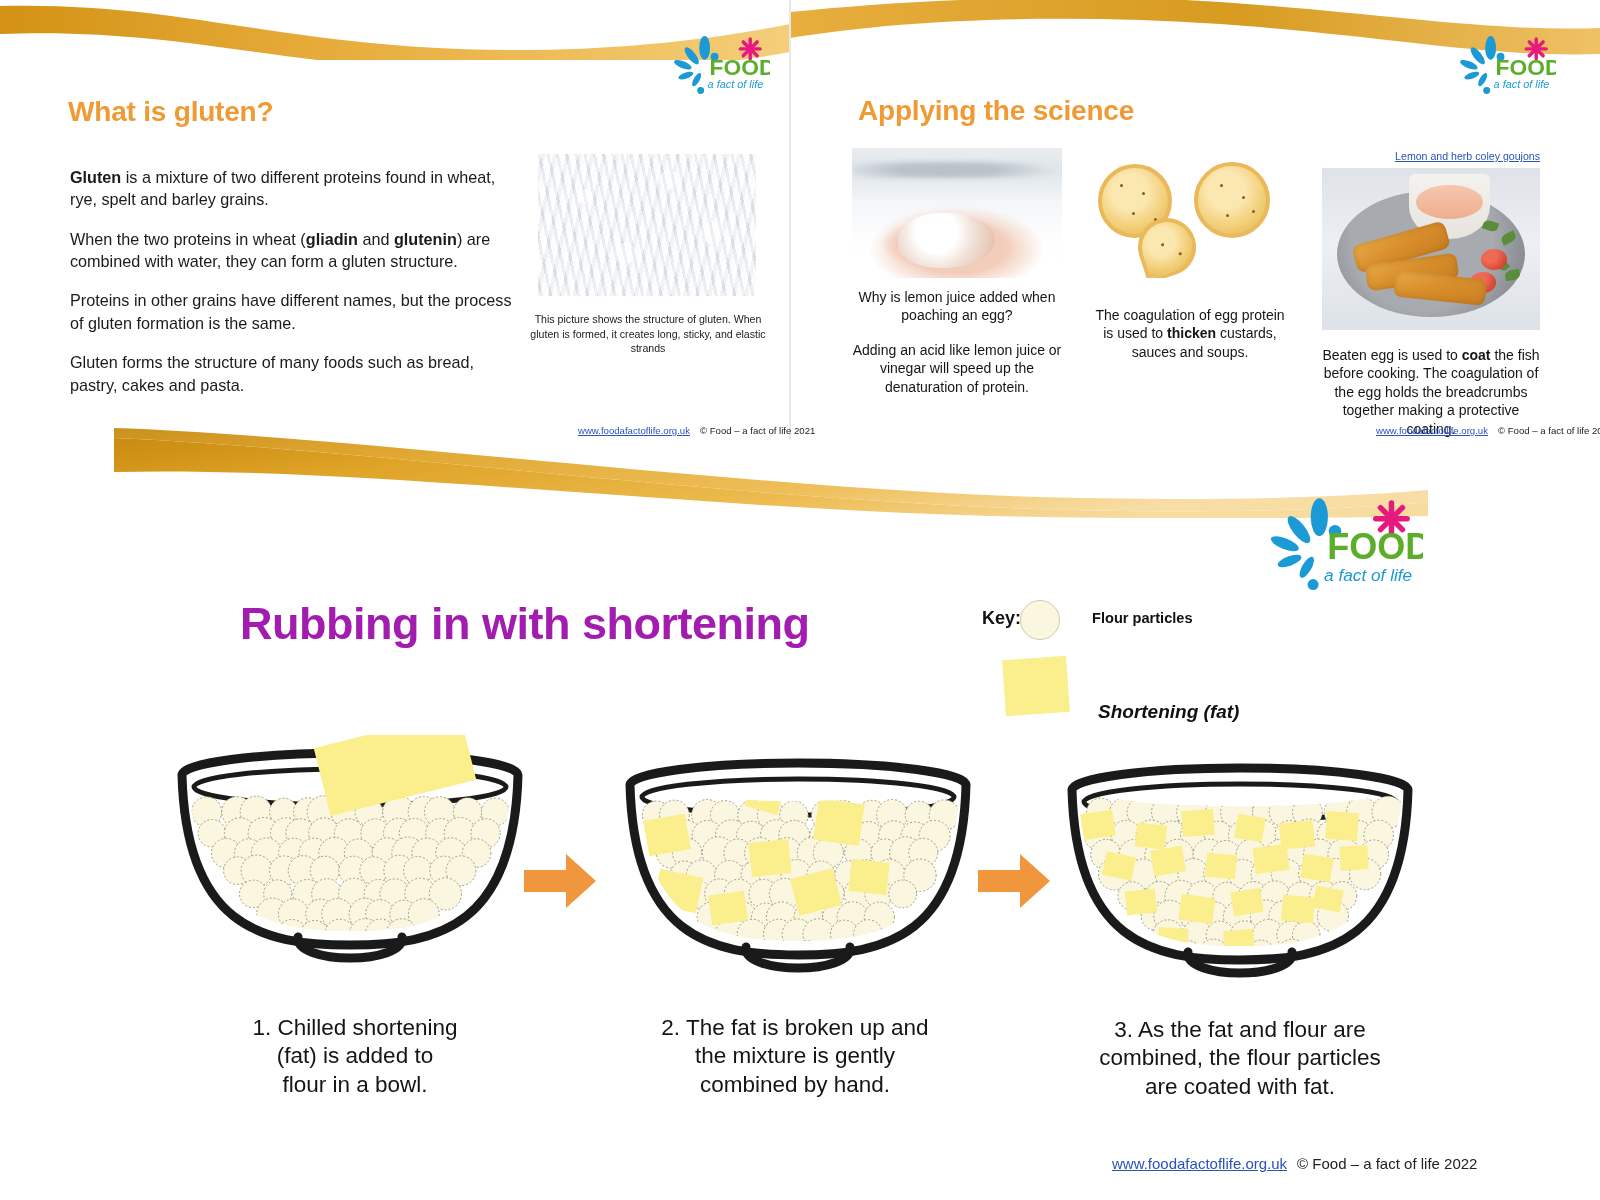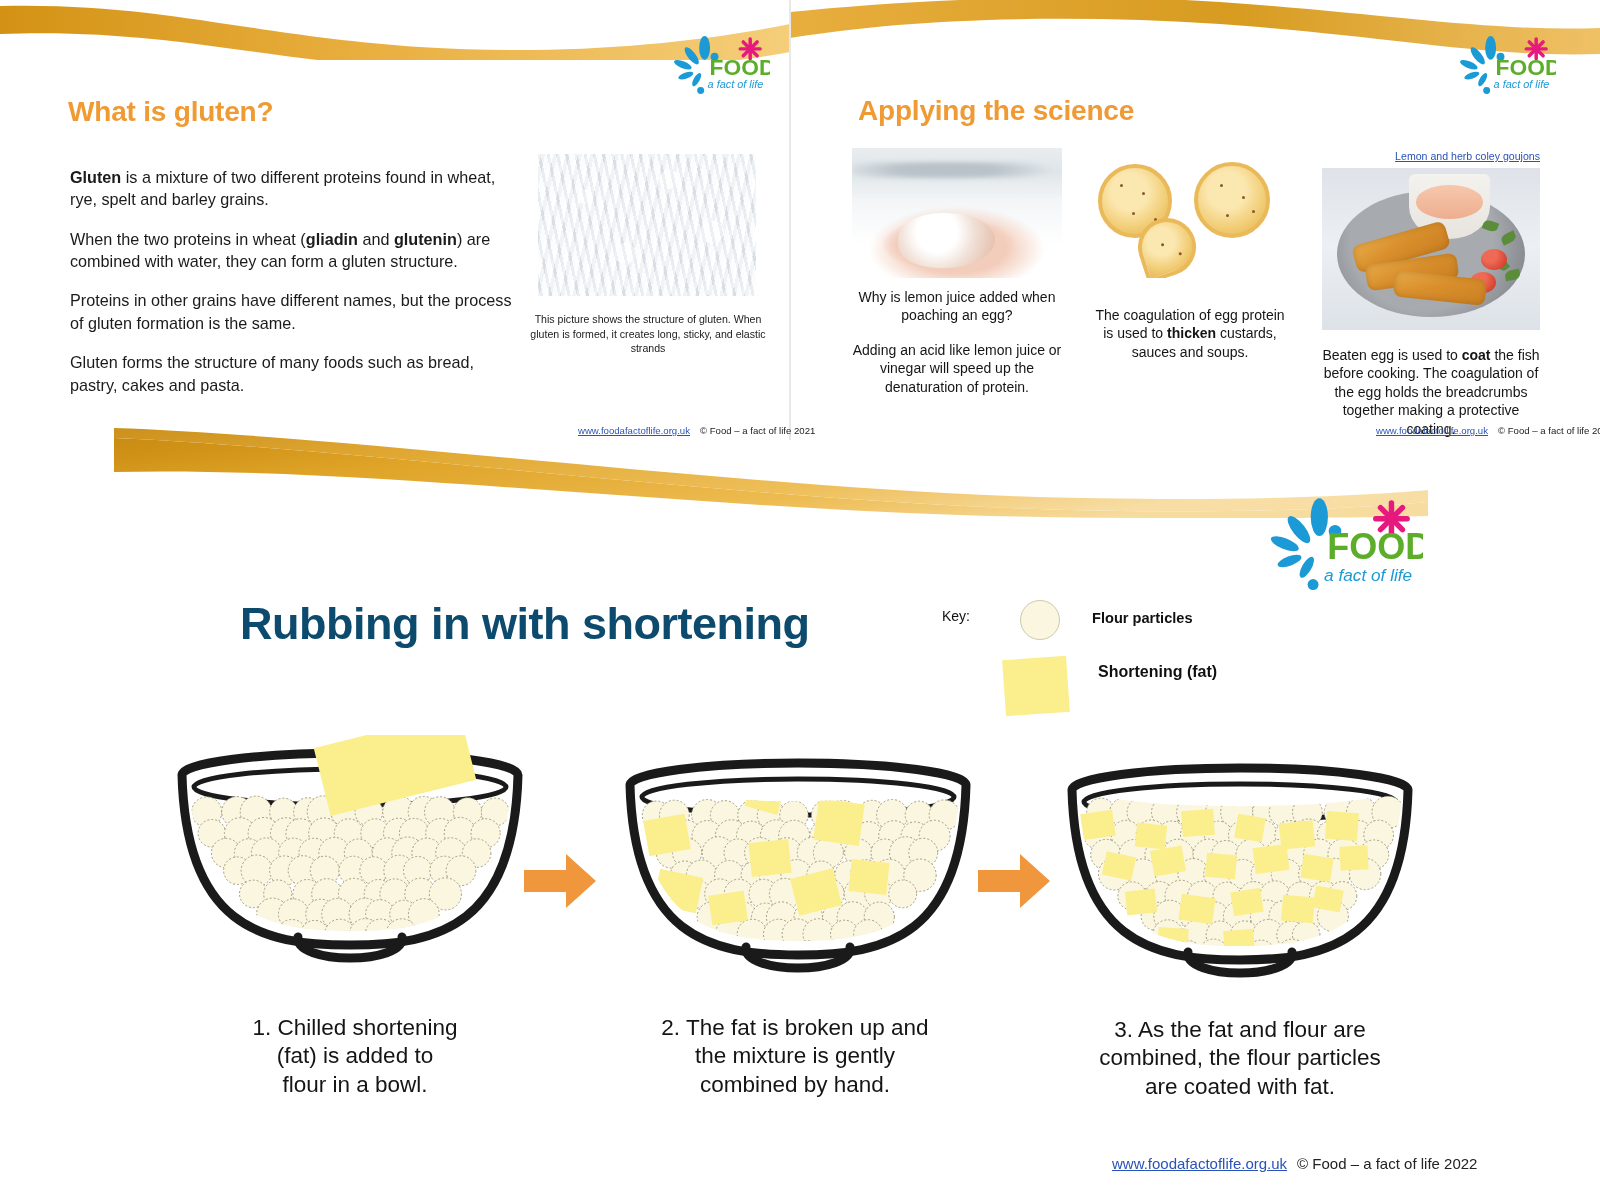--- a/index.html
+++ b/index.html
@@ -178,38 +178,38 @@
   #lf-4{ left:84%; top:63%; transform:rotate(-10deg);}
 
   .recipe-link {
     position:absolute; left:1322px; top:150px; width:218px;
     text-align:right; font-size:10.6px; color:#2a53b8; text-decoration:underline;
   }
 
   
   h2.big-title {
     position:absolute; left:240px; top:598px;
-    font-size: 45px; font-weight: bold; color: #0c4a6e;
+    font-size: 45px; font-weight: bold; color: #a21caf;
     letter-spacing: -0.5px;
   }
 
   .key-label {
-    position:absolute; left:942px; top:608px;
-    font-size: 14px; font-weight: normal; color:#111;
+    position:absolute; left:982px; top:608px;
+    font-size: 18px; font-weight: bold; color:#111;
   }
   .key-circle {
     position:absolute; left:1020px; top:600px; width:40px; height:40px;
     border-radius:50%; background:#fbf6e0; border:1px solid #cfc9ad;
   }
   .key-text-1 { position:absolute; left:1092px; top:610px; font-size:14.6px; font-weight:bold; color:#111; }
   .key-square {
     position:absolute; left:1004px; top:658px; width:64px; height:56px;
     background:#fbee8c; transform: rotate(-4deg);
   }
-  .key-text-2 { position:absolute; left:1098px; top:663px; font-size:16px; font-weight:bold; color:#111; }
+  .key-text-2 { position:absolute; left:1098px; top:701px; font-size:19px; font-weight:bold; color:#111;font-style:italic; }
 
   
   .bowl-wrap { position:absolute; width:400px; height:230px; }
   #bowl-1 { left: 150px; top: 735px; }
   #bowl-2 { left: 598px; top: 745px; }
   #bowl-3 { left: 1040px; top: 750px; }
 
   .arrow { position:absolute; width:72px; height:58px; }
   #arrow-1 { left: 524px; top: 852px; }
   #arrow-2 { left: 978px; top: 852px; }

